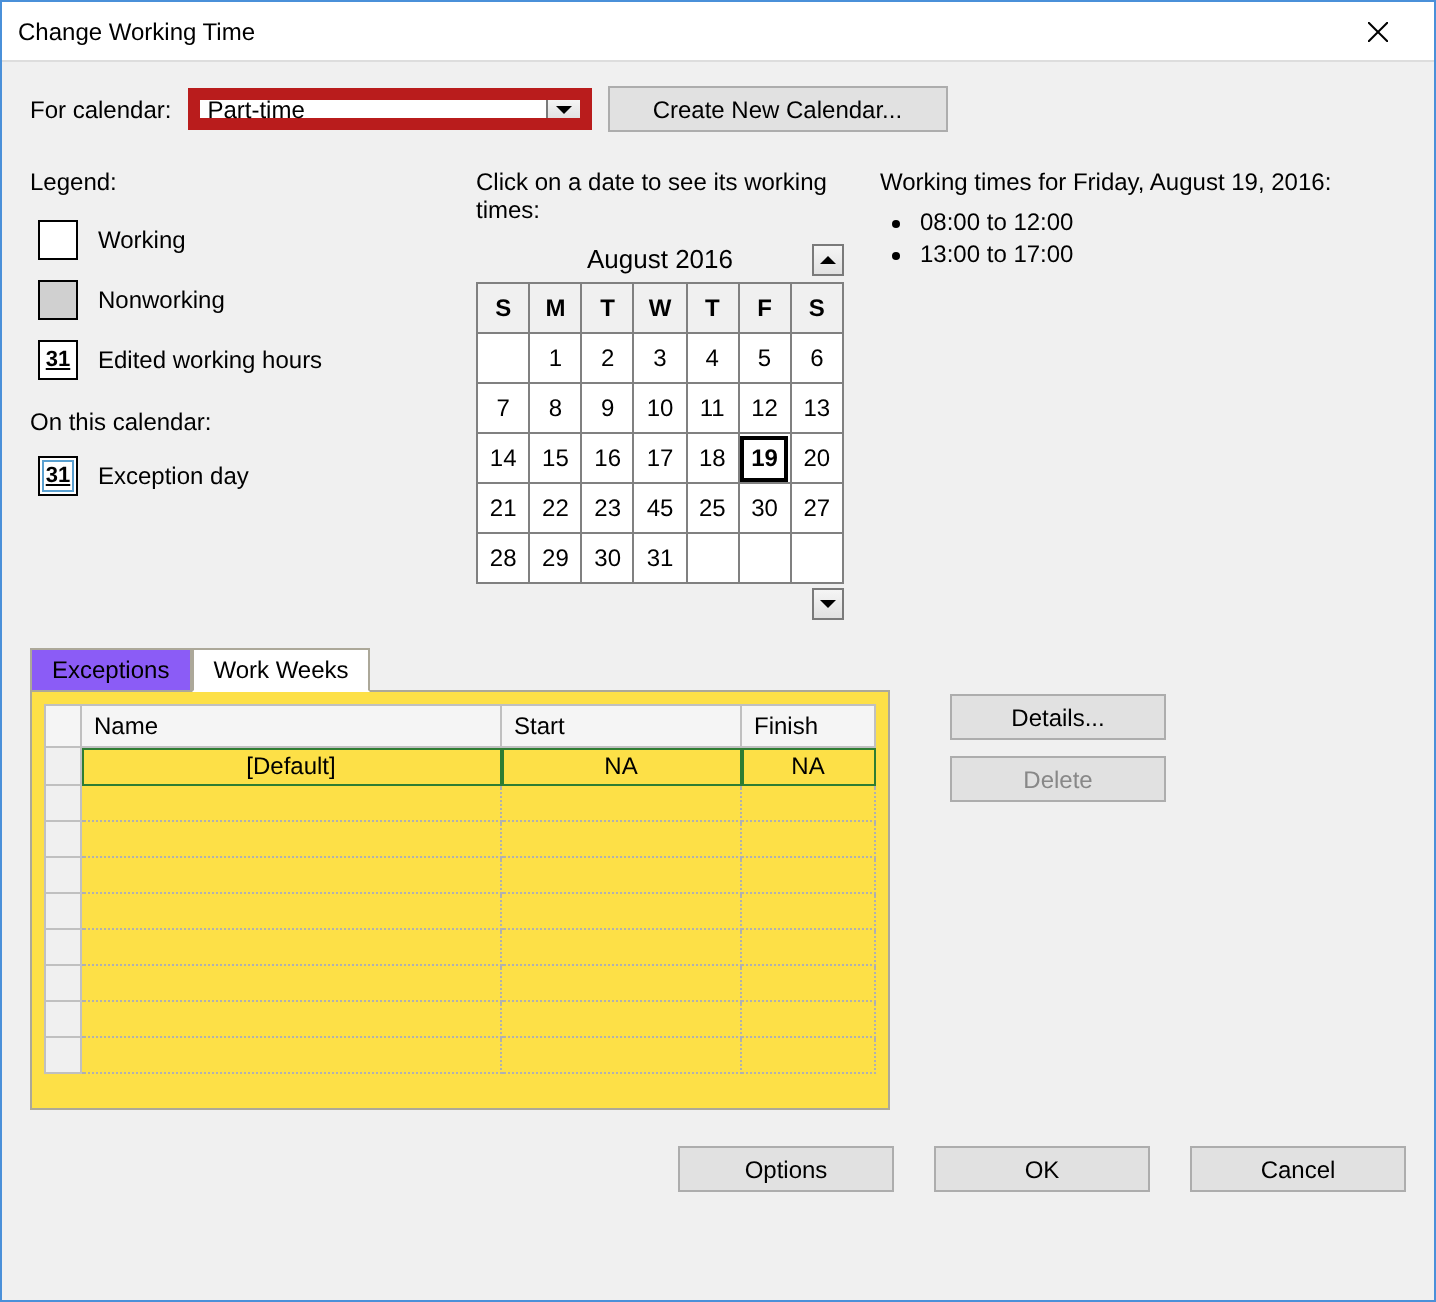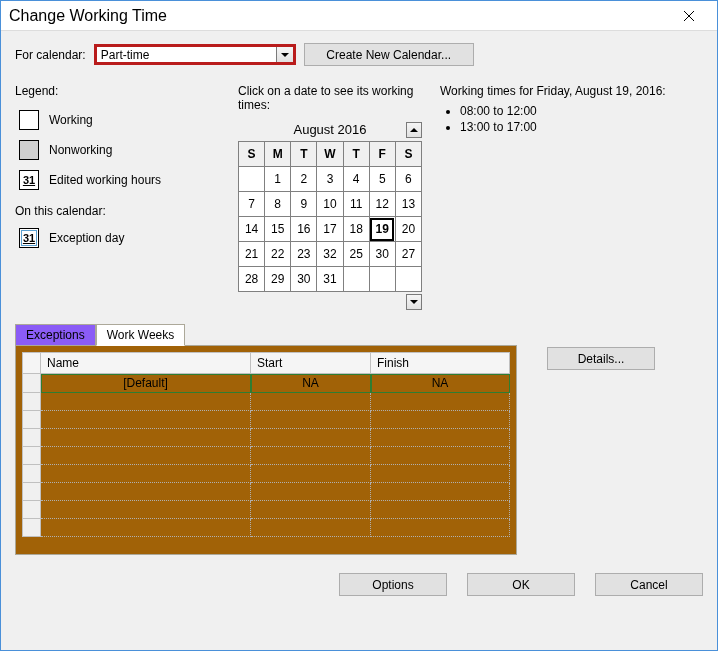--- a/index.html
+++ b/index.html
@@ -20,21 +20,21 @@
     flex-direction: column;
   }
   .titlebar {
     background: #fff;
     height: 30px;
     display: flex;
     align-items: center;
     padding: 0 8px;
     border-bottom: 1px solid #ddd;
   }
-  .titlebar-title { flex: 1; font-size: 16px; }
+  .titlebar-title { flex: 1; font-size: 12px; }
   .titlebar-close {
     width: 40px;
     height: 28px;
     display: flex;
     align-items: center;
     justify-content: center;
     font-size: 14px;
     cursor: pointer;
   }
   .content {
@@ -48,21 +48,21 @@
     align-items: center;
     gap: 8px;
     margin-bottom: 18px;
   }
   .lbl { white-space: nowrap; }
   .combo {
     flex: 1;
     max-width: 202px;
     height: 21px;
     background: #fff;
-    border: 3px solid #b91c1c;
+    border: 6px solid #b91c1c;
     display: flex;
     align-items: center;
     padding: 0 4px;
     position: relative;
   }
   .combo-arrow {
     position: absolute;
     right: 0; top: 0; bottom: 0;
     width: 17px;
     border-left: 1px solid #7a7a7a;
@@ -206,22 +206,22 @@
     background:#fff;
     border-bottom:1px solid #fff;
   }
   .tabpanel-area{
     display:flex;
     gap:30px;
     align-items:flex-start;
   }
   .tabpanel {
     border:1px solid #aca899;
-    background:#a16207;
-    width:502px;
+    background:#fde047;
+    width:430px;
     height:210px;
     padding:6px;
     position:relative;
     z-index:1;
   }
   table.grid {
     border-collapse:collapse;
     width:100%;
   }
   table.grid th {
@@ -353,21 +353,21 @@
                 <td>16</td>
                 <td>17</td>
                 <td>18</td>
                 <td class="selected">19</td>
                 <td class="nonwork">20</td>
               </tr>
               <tr>
                 <td class="nonwork">21</td>
                 <td>22</td>
                 <td>23</td>
-                <td>32</td>
+                <td>45</td>
                 <td>25</td>
                 <td>30</td>
                 <td class="nonwork">27</td>
               </tr>
               <tr>
                 <td class="nonwork">28</td>
                 <td>29</td>
                 <td>30</td>
                 <td>31</td>
                 <td class="blank"></td>
@@ -460,20 +460,21 @@
                 <td class="rowhead"></td>
                 <td></td>
                 <td></td>
                 <td></td>
               </tr>
             </tbody>
         </table>
       </div>
       <div class="sidebtns">
         <button class="btn btn-small">Details...</button>
+        <button class="btn btn-small" disabled="">Delete</button>
       </div>
     </div>
 
     <div class="bottombar">
       <button class="btn btn-small">Options</button>
       <button class="btn btn-small">OK</button>
       <button class="btn btn-small">Cancel</button>
     </div>
 
   </div>

